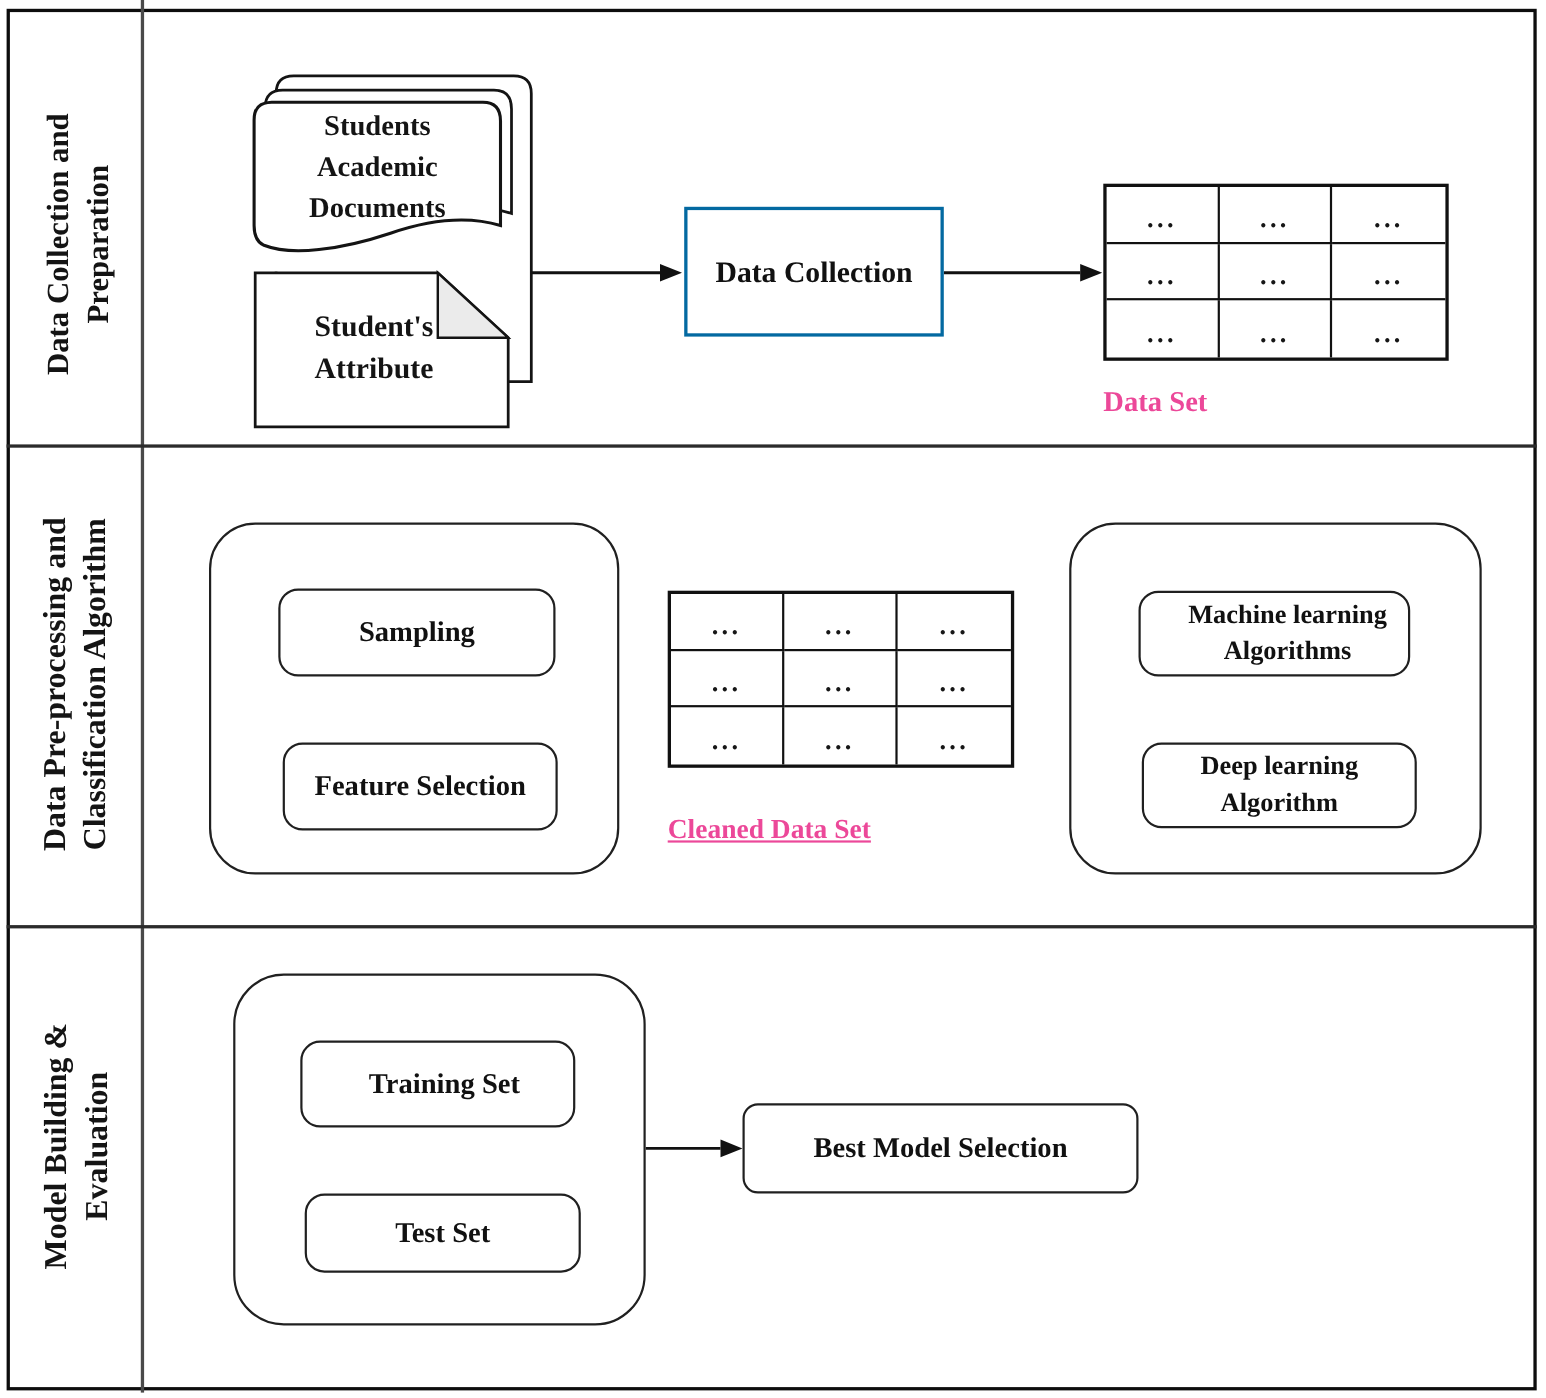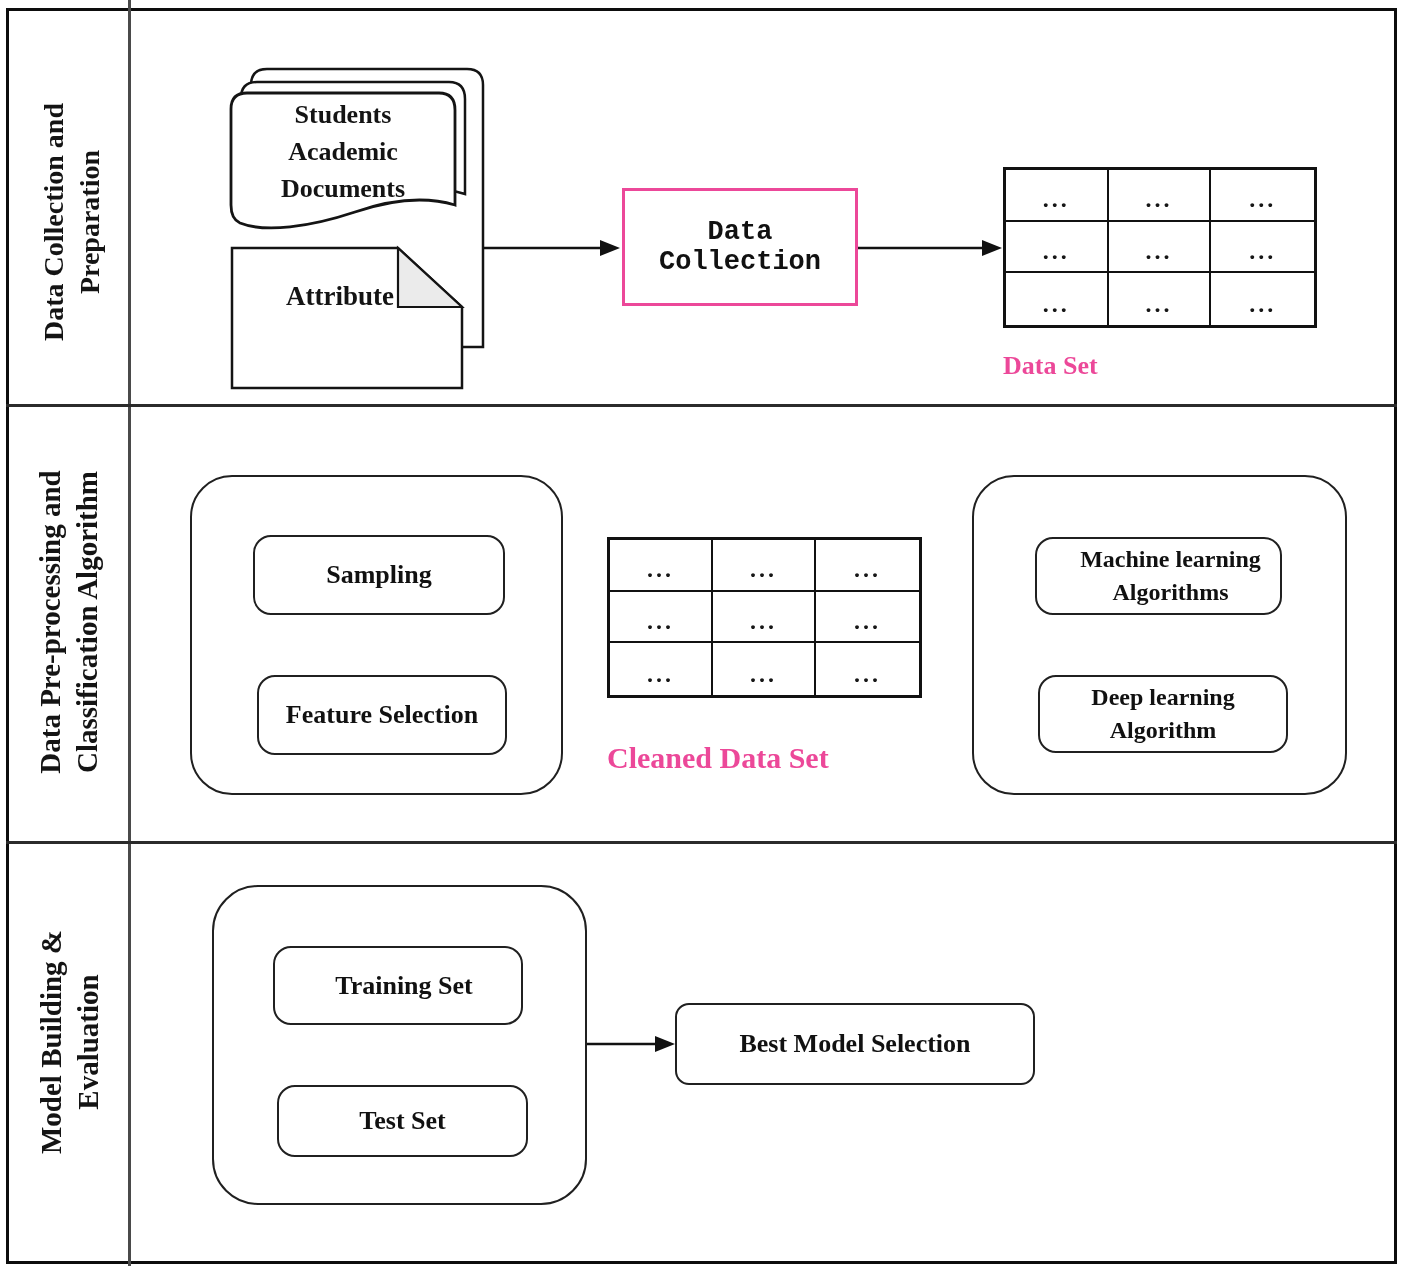--- a/index.html
+++ b/index.html
@@ -20,21 +20,21 @@
     text-align:center;font-weight:700;line-height:1.28;white-space:nowrap;color:#141414;
   }
   #label-row1{left:72px;top:222px;font-size:28px;}
   #label-row2{left:69px;top:622px;font-size:29px;}
   #label-row3{left:70px;top:1042px;font-size:29px;}
   
   .node{
     display:flex;align-items:center;justify-content:center;text-align:center;
     font-weight:700;background:#fff;box-sizing:border-box;
   }
-  .rect-border{border:3px solid #ec4899;font-family:Liberation Mono, monospace;}
+  .rect-border{border:3px solid #0369a1;}
   .round-sm{border:2px solid #202020;border-radius:18px;}
   .container{border:2px solid #202020;background:#fff;box-sizing:border-box;}
   #data-collection{left:622px;top:188px;width:236px;height:118px;font-size:27px;}
   #cont-left{left:190px;top:475px;width:373px;height:320px;border-radius:42px;}
   #cont-right{left:972px;top:475px;width:375px;height:320px;border-radius:42px;}
   #cont-row3{left:212px;top:885px;width:375px;height:320px;border-radius:46px;}
   #sampling{left:253px;top:535px;width:252px;height:80px;font-size:26px;}
   #feature-selection{left:257px;top:675px;width:250px;height:80px;font-size:26px;}
   #ml-box{left:1035px;top:537px;width:247px;height:78px;font-size:24px;line-height:33px;padding-left:24px;}
   #dl-box{left:1038px;top:675px;width:250px;height:78px;font-size:24px;line-height:33px;}
@@ -51,21 +51,21 @@
   .dgrid .cell{
     border-right:2px solid #111;border-bottom:2px solid #111;
     display:flex;align-items:center;justify-content:center;
     font-weight:700;font-size:24px;letter-spacing:3px;
     transform:translateY(0);padding-top:10px;box-sizing:border-box;color:#161616;
   }
   .dgrid .cell:nth-child(3n){border-right:none;}
   .dgrid .cell:nth-child(n+7){border-bottom:none;}
   .caption{font-weight:700;text-align:left;color:#ec4899;}
   #dataset-caption{left:1003px;top:351px;width:314px;font-size:26px;}
-  #cleaned-caption{left:607px;top:741px;width:315px;font-size:30px;}
+  #cleaned-caption{left:607px;top:741px;width:315px;font-size:25px;text-decoration:underline;}
   
   #docs-label{left:231px;top:96px;width:224px;text-align:center;font-weight:700;font-size:26px;line-height:37px;color:#141414;}
   #attr-label{left:232px;top:277px;width:216px;text-align:center;font-weight:700;font-size:27px;line-height:39px;color:#141414;}
   #shapes{left:0;top:0;}
 </style>
 </head>
 <body>
 
 <div id="stage">
 
@@ -109,20 +109,21 @@
     <line x1="587" y1="1044" x2="655" y2="1044" stroke="#111" stroke-width="2.6"></line>
     <polygon points="655,1036 675,1044 655,1052" fill="#111"></polygon>
   </svg>
 
   <div class="abs" id="docs-label">
     <div>Students</div>
     <div>Academic</div>
     <div>Documents</div>
   </div>
   <div class="abs" id="attr-label">
+    <div>Student's</div>
     <div>Attribute</div>
   </div>
 
   <div class="abs node rect-border" id="data-collection">Data Collection</div>
 
   <div class="abs dgrid" id="ds-table">
       <div class="cell">...</div>
       <div class="cell">...</div>
       <div class="cell">...</div>
       <div class="cell">...</div>

